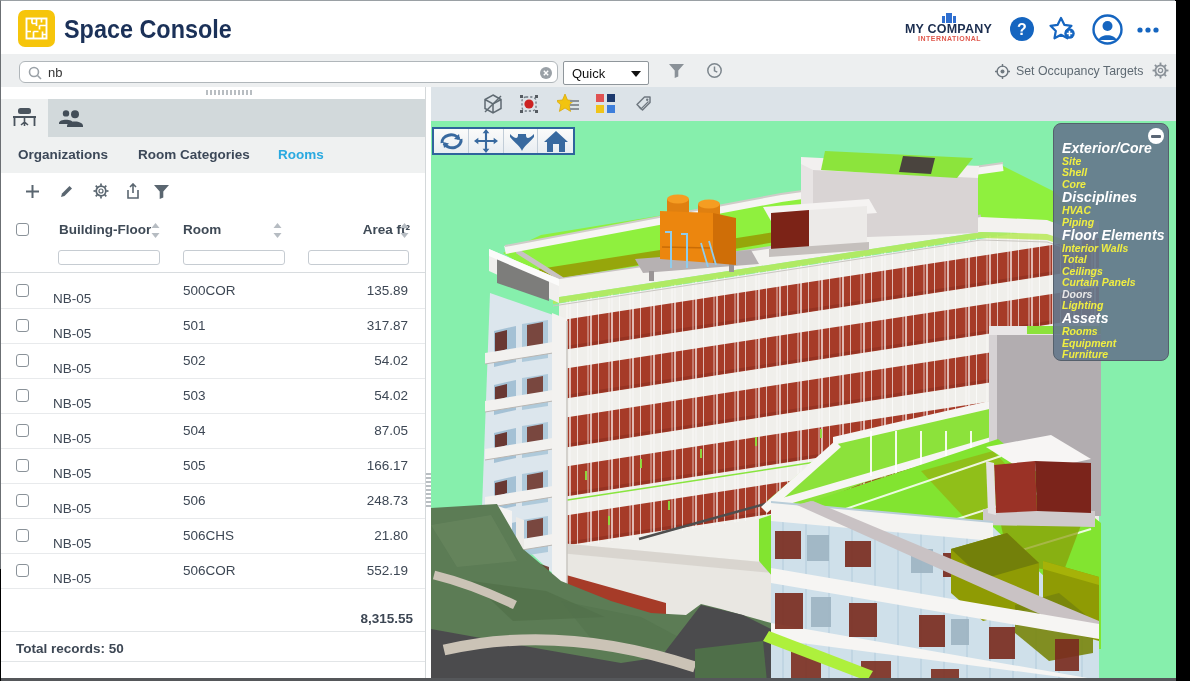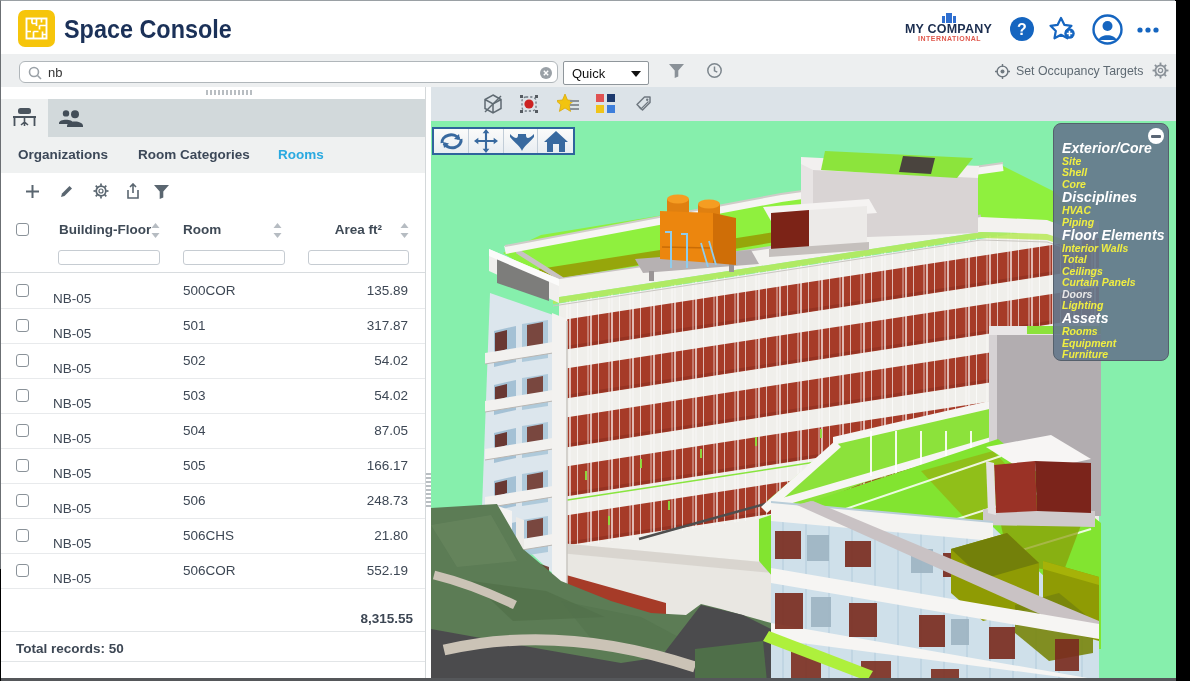--- a/index.html
+++ b/index.html
@@ -194,21 +194,21 @@
         <path d="M7,10 V1 M4,4 L7,1 L10,4" fill="none" stroke="#5a6670" stroke-width="1.6"></path>
       </svg>
       <svg style="position:absolute;left:153px;top:12px" width="15" height="14" viewBox="0 0 15 14">
         <path d="M0,0 H15 L9.3,6.5 V12.5 L5.7,14 V6.5 Z" fill="#5a6670"></path>
       </svg>
     </div>
     <div class="thead">
       <span class="cb" style="left:15px;top:16px"></span>
       <span style="position:absolute;left:58px;top:15px">Building-Floor</span>
       <span style="position:absolute;left:182px;top:15px">Room</span>
-      <span style="position:absolute;right:44px;top:15px">Area ft²</span>
+      <span style="position:absolute;right:16px;top:15px">Area ft²</span>
       <svg style="position:absolute;left:150px;top:16px" width="9" height="15" viewBox="0 0 9 15">
           <path d="M4.5,0 L8.5,5 H0.5 Z" fill="#b6bcc2"></path>
           <path d="M4.5,15 L0.5,10 H8.5 Z" fill="#b6bcc2"></path>
         </svg>
       <svg style="position:absolute;left:272px;top:16px" width="9" height="15" viewBox="0 0 9 15">
           <path d="M4.5,0 L8.5,5 H0.5 Z" fill="#b6bcc2"></path>
           <path d="M4.5,15 L0.5,10 H8.5 Z" fill="#b6bcc2"></path>
         </svg>
       <svg style="position:absolute;left:399px;top:16px" width="9" height="15" viewBox="0 0 9 15">
           <path d="M4.5,0 L8.5,5 H0.5 Z" fill="#b6bcc2"></path>

